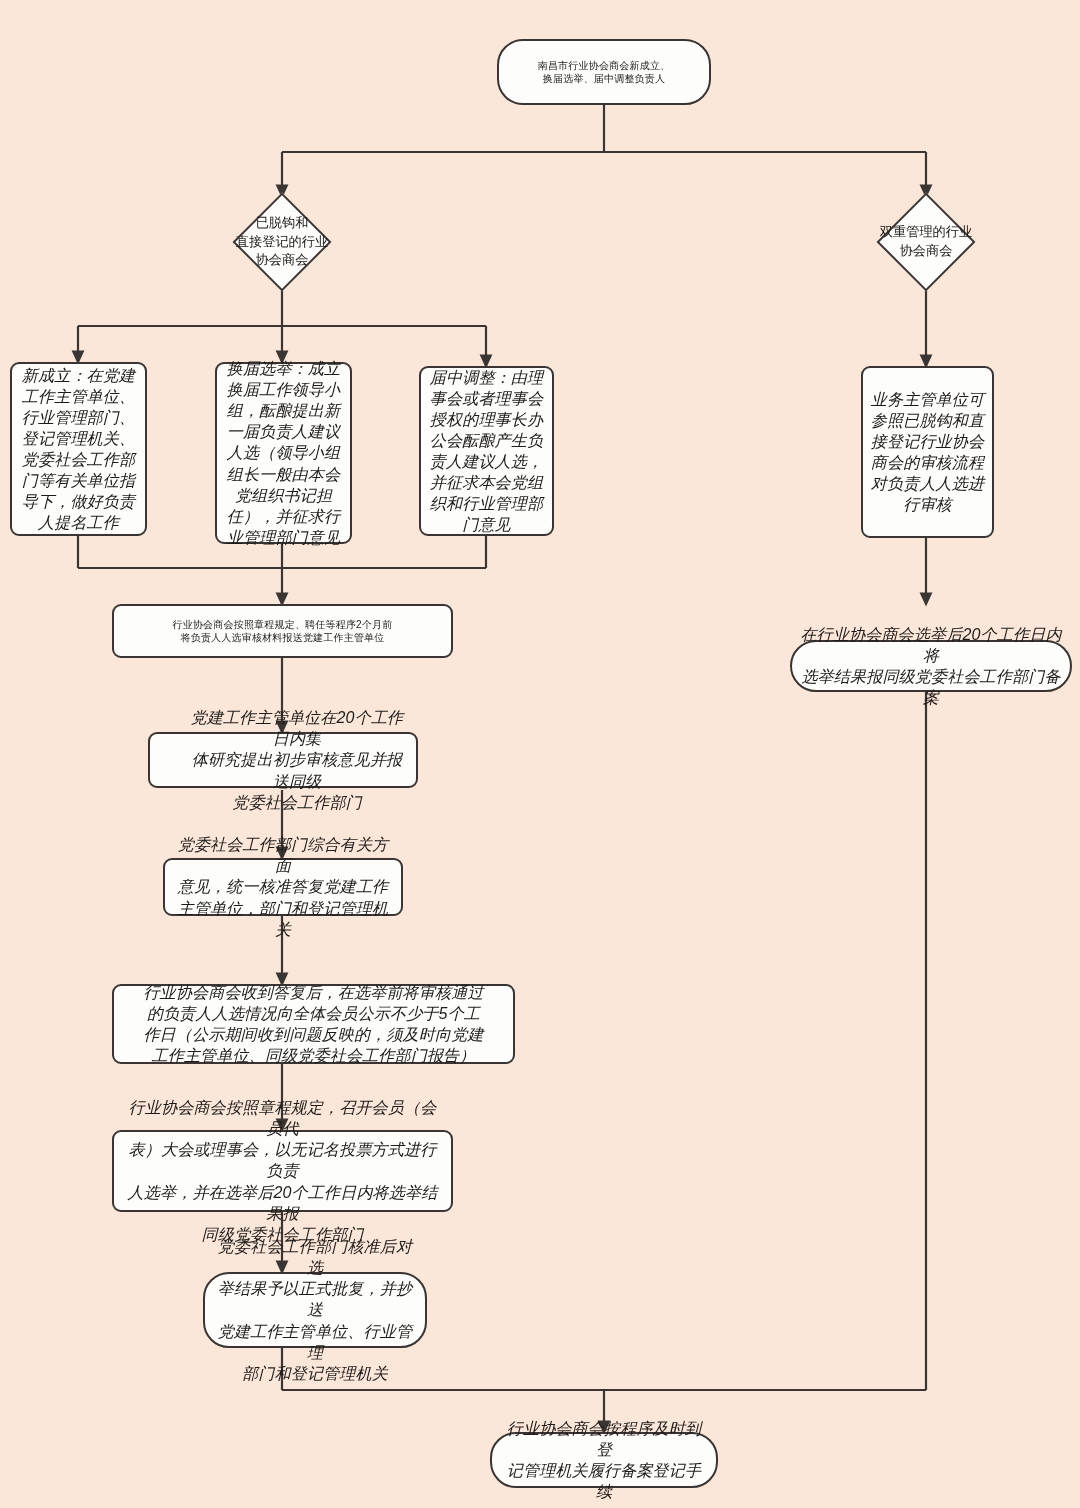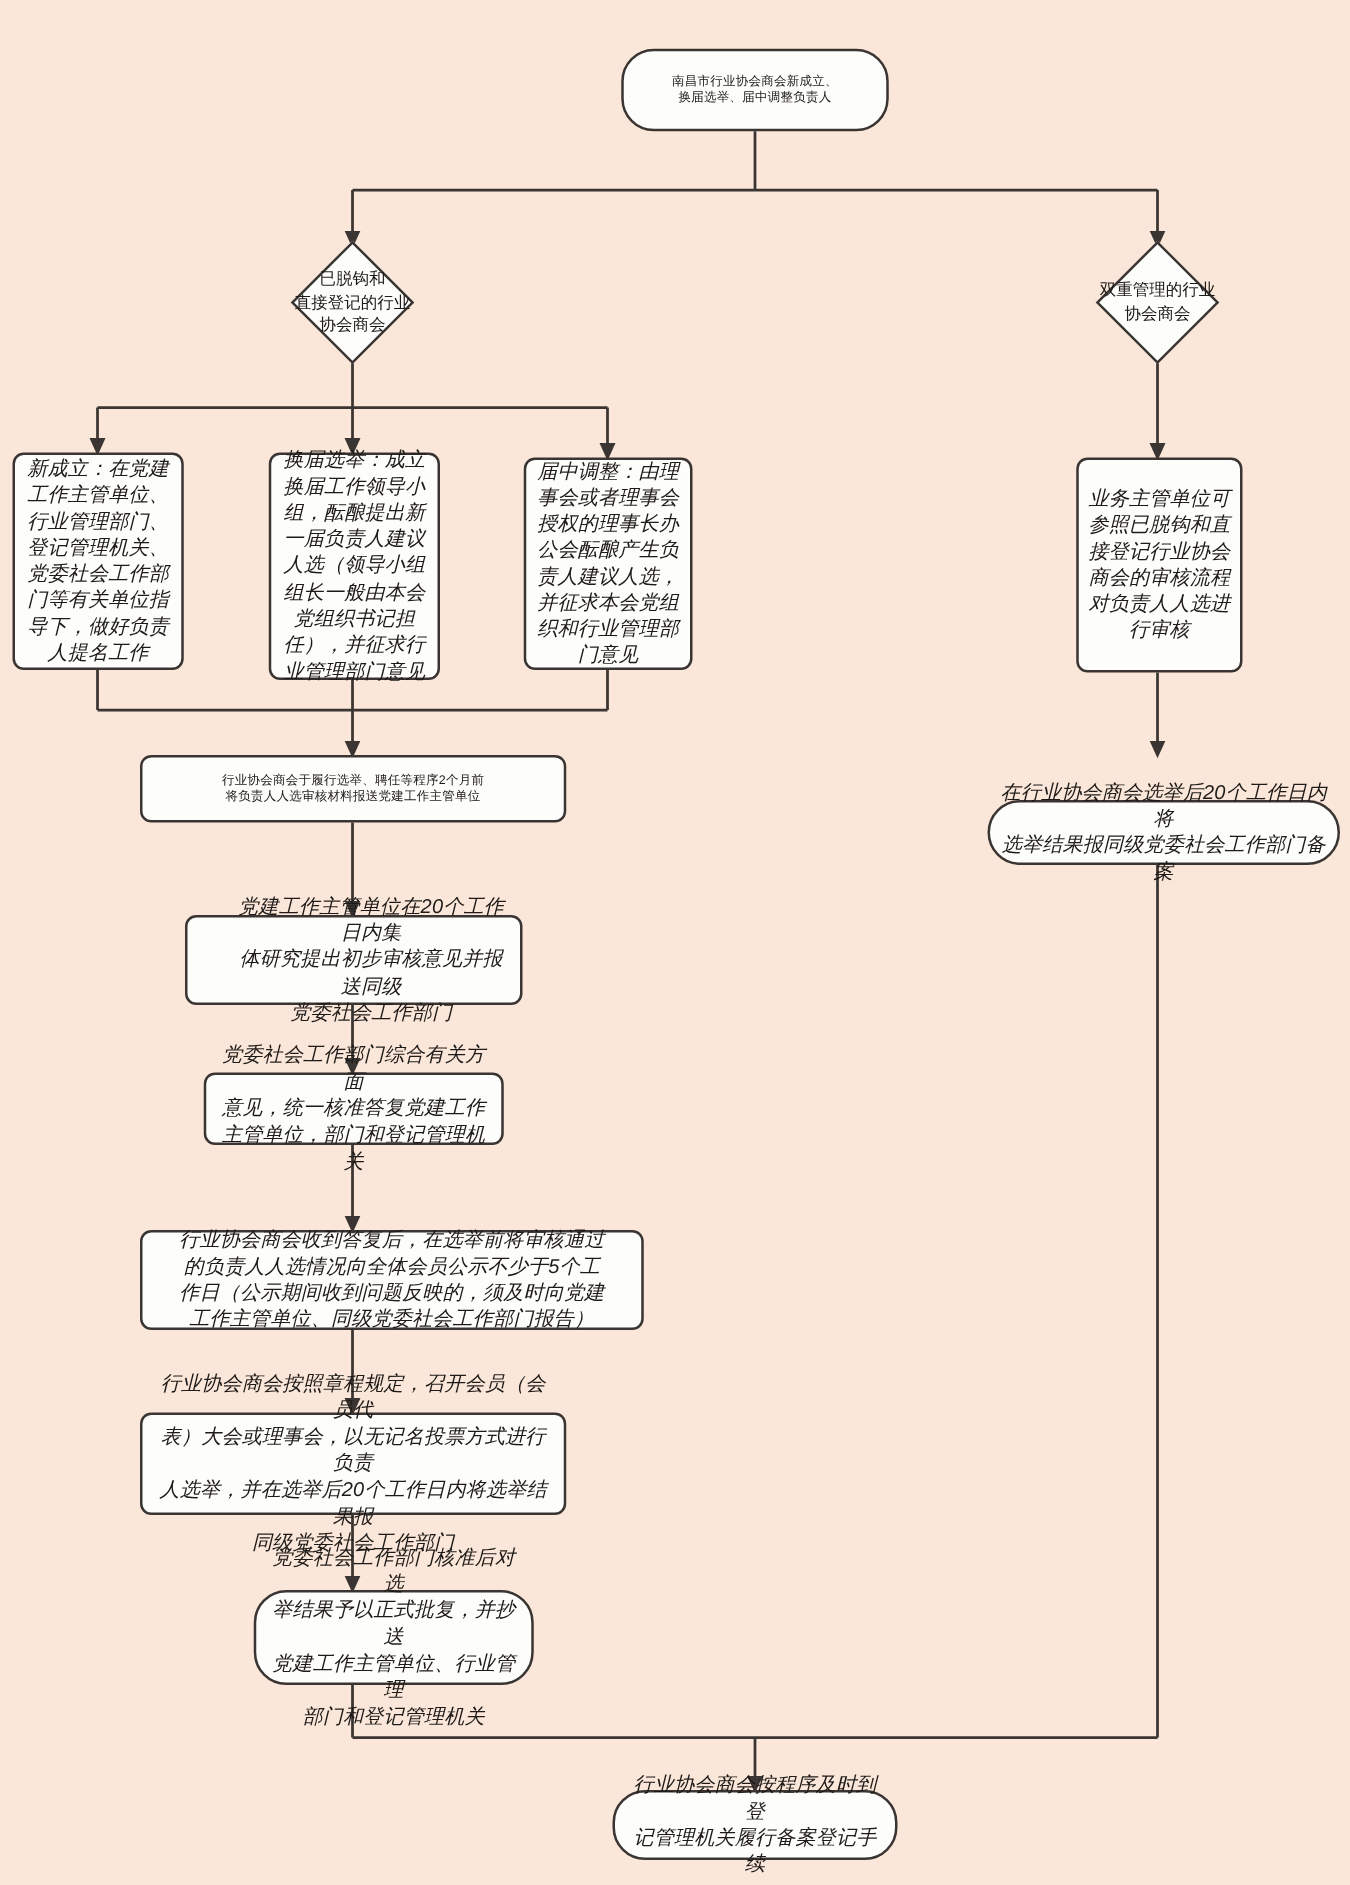--- a/index.html
+++ b/index.html
@@ -181,25 +181,25 @@
   <div class="node soft fs14" style="left:861px; top:366px; width:133px; height:172px;text-align:center;">
     <span class="txt">业务主管单位可
 参照已脱钩和直
 接登记行业协会
 商会的审核流程
 对负责人人选进
 行审核</span>
   </div>
 
   <div class="node soft fs15" style="left:112px; top:604px; width:341px; height:54px;">
-    <span class="txt">行业协会商会于履行选举、聘任等程序2个月前
+    <span class="txt">行业协会商会按照章程规定、聘任等程序2个月前
 将负责人人选审核材料报送党建工作主管单位</span>
   </div>
 
-  <div class="node soft fs14" style="left:148px; top:732px; width:270px; height:72px;padding-left:28px;">
+  <div class="node soft fs14" style="left:148px; top:732px; width:270px; height:56px;padding-left:28px;">
     <span class="txt">党建工作主管单位在20个工作日内集
 体研究提出初步审核意见并报送同级
 党委社会工作部门</span>
   </div>
 
   <div class="node soft fs14" style="left:163px; top:858px; width:240px; height:58px;">
     <span class="txt">党委社会工作部门综合有关方面
 意见，统一核准答复党建工作
 主管单位，部门和登记管理机关</span>
   </div>

